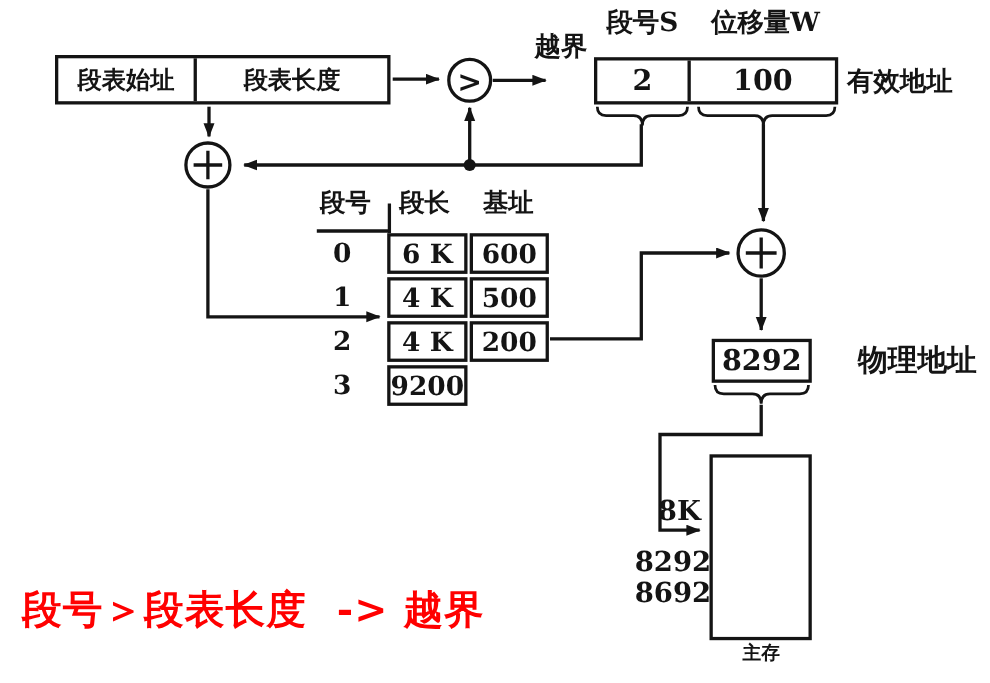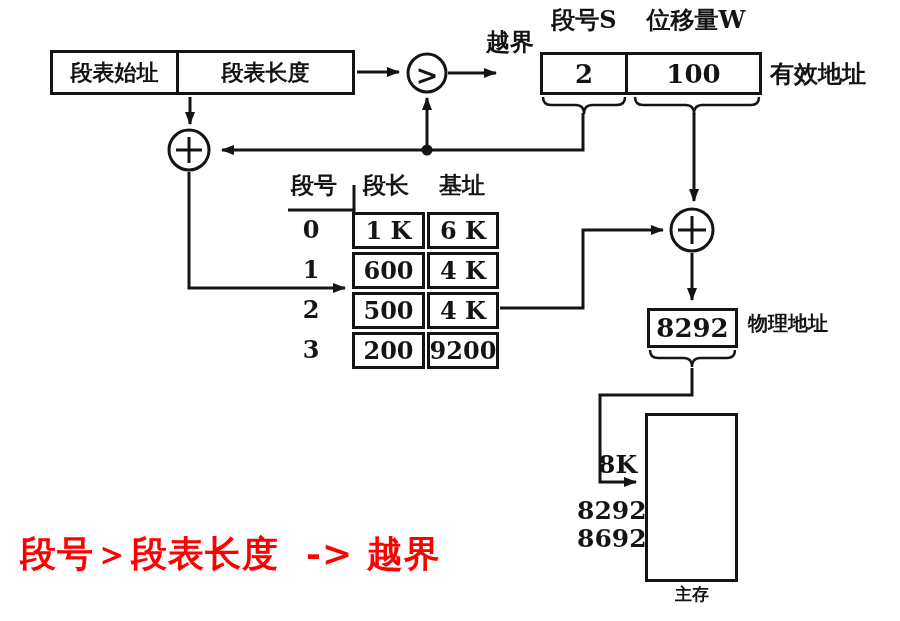--- a/index.html
+++ b/index.html
@@ -119,34 +119,33 @@
   <div class="lbl center" style="left:288px;top:172px;width:52px;font-size:23px;">段号</div>
   <div class="lbl center" style="left:360px;top:172px;width:52px;font-size:23px;">段长</div>
   <div class="lbl center" style="left:436px;top:172px;width:52px;font-size:23px;">基址</div>
 
   <div class="lbl center" style="left:292px;top:216px;width:38px;font-size:24px;">0</div>
   <div class="lbl center" style="left:292px;top:256px;width:38px;font-size:24px;">1</div>
   <div class="lbl center" style="left:292px;top:296px;width:38px;font-size:24px;">2</div>
   <div class="lbl center" style="left:292px;top:336px;width:38px;font-size:24px;">3</div>
 
   <div class="segtable">
-    <div class="tcell">1 K</div>
     <div class="tcell">6 K</div>
     <div class="tcell">600</div>
     <div class="tcell">4 K</div>
     <div class="tcell">500</div>
     <div class="tcell">4 K</div>
     <div class="tcell">200</div>
     <div class="tcell">9200</div>
   </div>
 
   <div class="box" style="left:647px;top:308px;width:91px;height:40px;align-items:center;justify-content:center;">
     <span style="font-size:26px;font-weight:bold;">8292</span>
   </div>
-  <div class="lbl" style="left:748px;top:312px;font-size:20px;text-align:center;">物理地址</div>
+  <div class="lbl" style="left:780px;top:312px;font-size:27px;text-align:center;">物理地址</div>
 
   <div class="box" style="left:645px;top:413px;width:93px;height:169px;"></div>
 
   <div class="lbl right" style="left:598px;top:451px;width:42px;font-size:25px;">8K</div>
   <div class="lbl right" style="left:577px;top:497px;width:58px;font-size:25px;">8292</div>
   <div class="lbl right" style="left:577px;top:525px;width:58px;font-size:25px;">8692</div>
 
   <div class="lbl center" style="left:652px;top:585px;width:80px;font-size:17px;">主存</div>
 
   <div class="annotation" style="left:20px;top:530px;color:#ff0000;">段号＞段表长度  -&gt; 越界</div>

